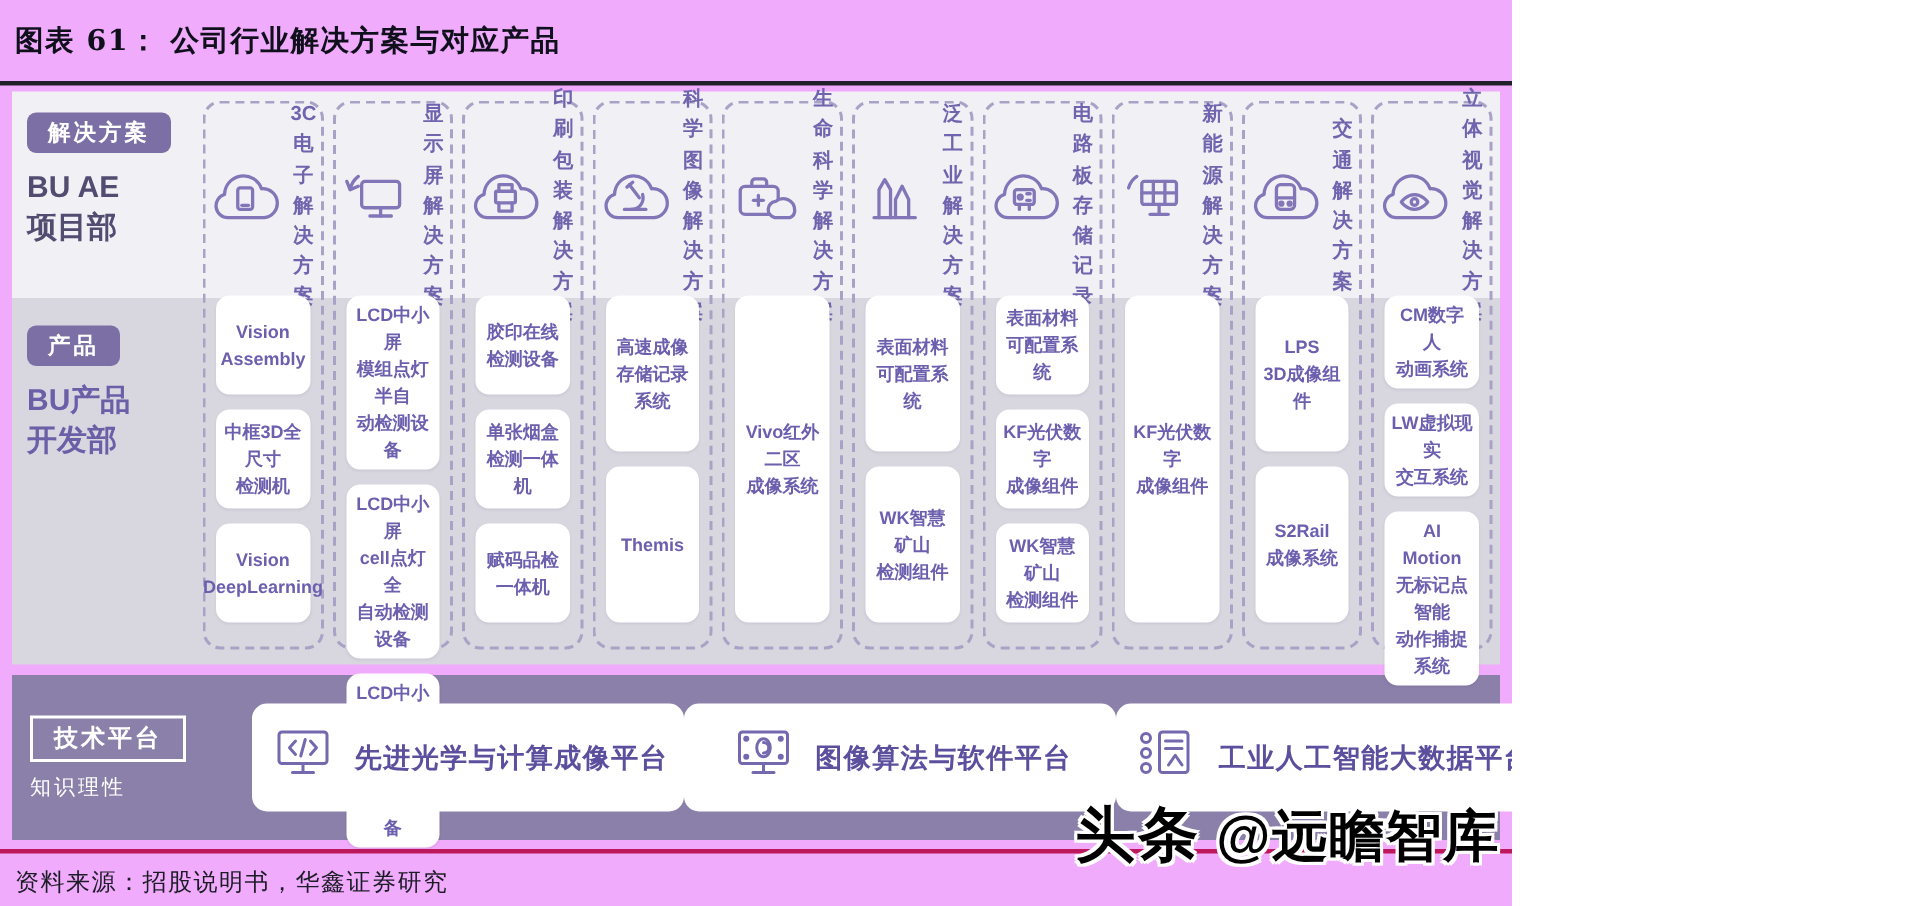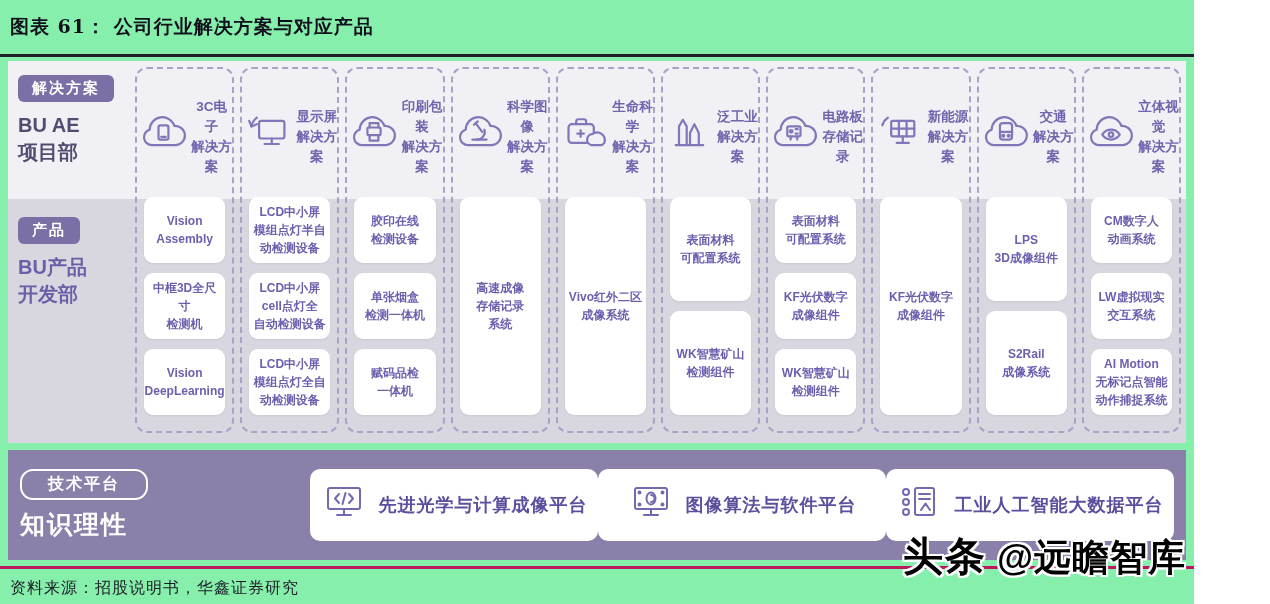--- a/index.html
+++ b/index.html
@@ -1,16 +1,16 @@
 <!DOCTYPE html>
 <html><head>
 <meta charset="utf-8">
 <style>
   html,body{margin:0;padding:0;}
-  .page{width:1194px;height:604px;position:relative;background:#86efac;
+  .page{width:1008px;height:604px;position:relative;background:#f0abfc;
         font-family:"Liberation Sans",sans-serif;overflow:hidden;box-sizing:border-box;}
 
   
   .title-bar{height:54px;display:flex;align-items:center;padding:0 10px;
              border-bottom:3px solid #20202b;}
   .title-text{font-family:"DejaVu Serif",serif;font-weight:bold;font-size:19px;
               color:#10101c;letter-spacing:1px;}
 
   
   .diagram{margin:4px 8px 0;}
@@ -38,22 +38,22 @@
   .product{background:#fff;border-radius:9px;flex:1;display:flex;align-items:center;
            justify-content:center;text-align:center;font-size:12px;font-weight:bold;
            color:#6c5fae;padding:4px 4px;white-space:pre-line;line-height:1.5;
            box-shadow:0 1px 2px rgba(40,30,80,0.08);}
 
   
   .platform-band{margin-top:7px;height:110px;background:#8b80a9;display:flex;
                  align-items:center;padding:0 12px;}
   .plat-side{width:148px;flex:none;}
   .badge-outline{display:inline-block;border:2px solid #fff;color:#fff;font-weight:bold;
-                 font-size:16px;padding:3px 26px;border-radius:13px;letter-spacing:2px;}
-  .plat-dept{color:#fff;font-weight:bold;font-size:25px;margin-top:8px;letter-spacing:2px;}
+                 font-size:16px;padding:3px 14px;border-radius:0;letter-spacing:2px;}
+  .plat-dept{color:#fff;font-weight:normal;font-size:14px;margin-top:8px;letter-spacing:2px;}
   .plat-boxes{flex:1;display:flex;justify-content:flex-end;align-items:center;}
   .plat-box{background:#fff;border-radius:10px;height:72px;width:288px;display:flex;
             align-items:center;justify-content:center;gap:12px;}
   .plat-box svg{width:46px;height:40px;stroke:#7468ae;fill:none;stroke-width:2;
                 stroke-linecap:round;stroke-linejoin:round;}
   .plat-label{font-size:18px;font-weight:bold;color:#5c4f9e;letter-spacing:1px;}
 
   
   .footer-bar{margin-top:6px;border-top:3px solid #be185d;padding:9px 10px 0;
               font-family:Liberation Sans, sans-serif;font-size:16px;color:#1c1c26;letter-spacing:1px;}
@@ -163,20 +163,21 @@
                   <path d="M28 17a7 7 0 0 1-7 9"></path>
                   <line x1="17" y1="26" x2="30" y2="26"></line>
                 </svg></span>
               <div class="sol-label">科学图像
 解决方案</div>
             </div>
             <div class="col-body">
               <div class="product">高速成像
 存储记录
 系统</div>
+              <div class="product">Themis</div>
             </div>
           </div>
           <div class="col">
             <div class="col-head">
               <span class="sol-icon"><svg viewBox="0 0 48 40">
                   <rect x="9" y="12" width="23" height="17" rx="3"></rect>
                   <path d="M16 12V9.5a2 2 0 0 1 2-2h5a2 2 0 0 1 2 2V12"></path>
                   <line x1="17" y1="20.5" x2="23" y2="20.5"></line>
                   <line x1="20" y1="17.5" x2="20" y2="23.5"></line>
                   <path d="M30 31a5 5 0 0 1 .6-9.9 7 7 0 0 1 11.4 5.4 4.6 4.6 0 0 1-3 4.5z" fill="#f1f0f5"></path>

